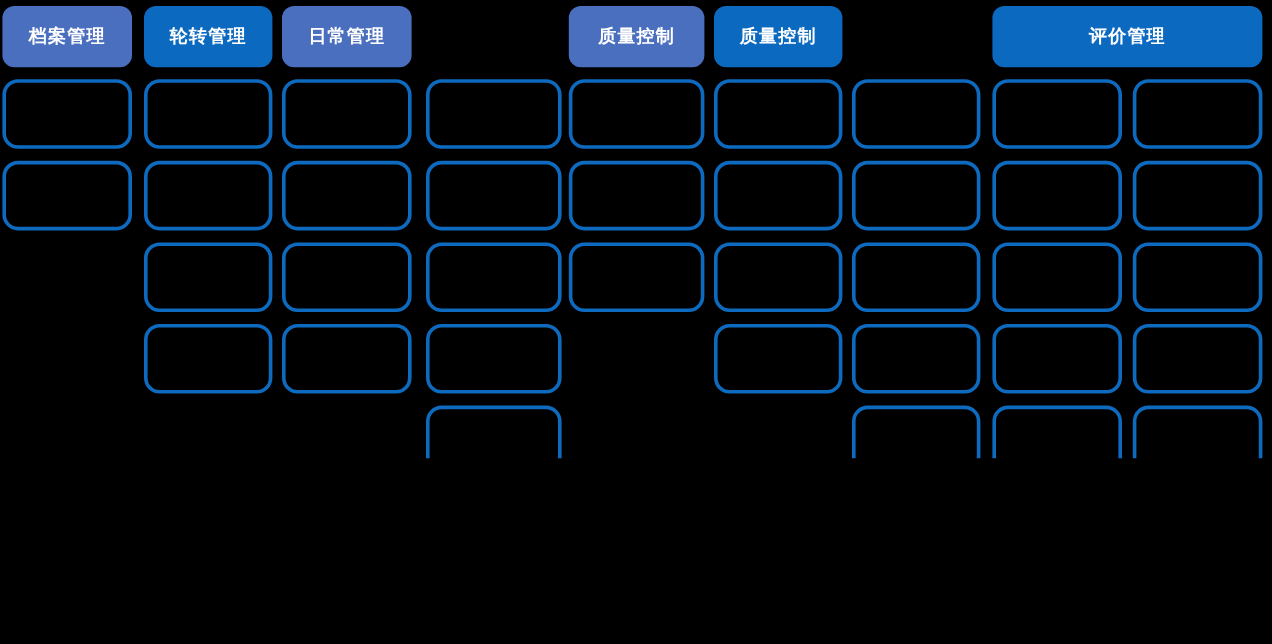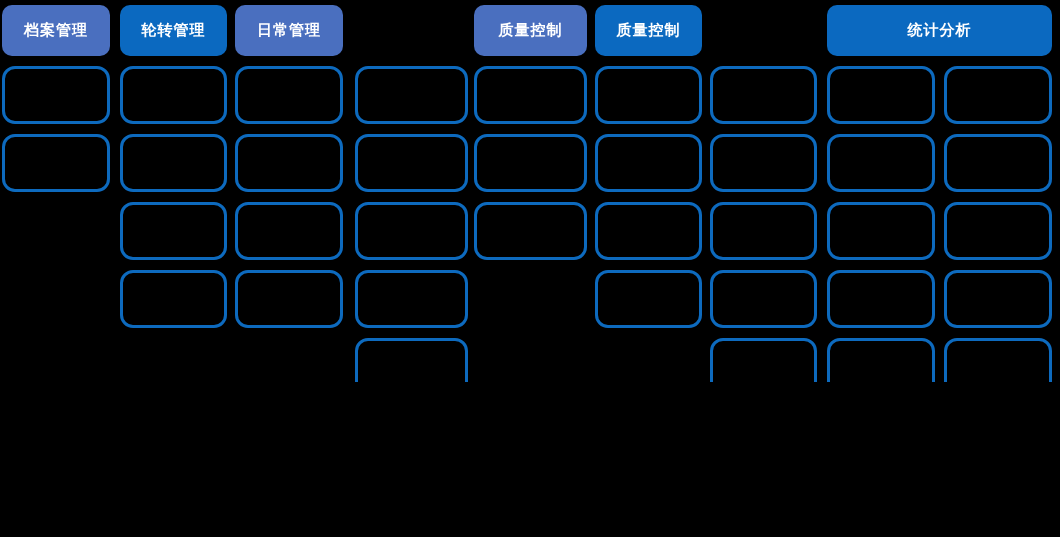--- a/index.html
+++ b/index.html
@@ -69,21 +69,21 @@
     <div class="item-box" style="left: 595px; top: 134px; width: 107px; height: 58px;"></div>
     <div class="item-box" style="left: 595px; top: 202px; width: 107px; height: 58px;"></div>
     <div class="item-box" style="left: 595px; top: 270px; width: 107px; height: 58px;"></div>
     <div class="item-box" style="left: 710px; top: 66px; width: 107px; height: 58px;"></div>
     <div class="item-box" style="left: 710px; top: 134px; width: 107px; height: 58px;"></div>
     <div class="item-box" style="left: 710px; top: 202px; width: 107px; height: 58px;"></div>
     <div class="item-box" style="left: 710px; top: 270px; width: 107px; height: 58px;"></div>
     <div class="item-box" style="left: 710px; top: 338px; width: 107px; height: 58px;"></div>
     <div class="item-box" style="left: 710px; top: 406px; width: 107px; height: 58px;"></div>
     <div class="item-box" style="left: 710px; top: 474px; width: 107px; height: 58px;"></div>
-    <div class="module-header bright" style="left: 827px; top: 5px; width: 225px; height: 51px;">统计分析</div>
+    <div class="module-header bright" style="left: 827px; top: 5px; width: 225px; height: 51px;">评价管理</div>
     <div class="item-box" style="left: 827px; top: 66px; width: 108px; height: 58px;"></div>
     <div class="item-box" style="left: 827px; top: 134px; width: 108px; height: 58px;"></div>
     <div class="item-box" style="left: 827px; top: 202px; width: 108px; height: 58px;"></div>
     <div class="item-box" style="left: 827px; top: 270px; width: 108px; height: 58px;"></div>
     <div class="item-box" style="left: 827px; top: 338px; width: 108px; height: 58px;"></div>
     <div class="item-box" style="left: 944px; top: 66px; width: 108px; height: 58px;"></div>
     <div class="item-box" style="left: 944px; top: 134px; width: 108px; height: 58px;"></div>
     <div class="item-box" style="left: 944px; top: 202px; width: 108px; height: 58px;"></div>
     <div class="item-box" style="left: 944px; top: 270px; width: 108px; height: 58px;"></div>
     <div class="item-box" style="left: 944px; top: 338px; width: 108px; height: 58px;"></div>

